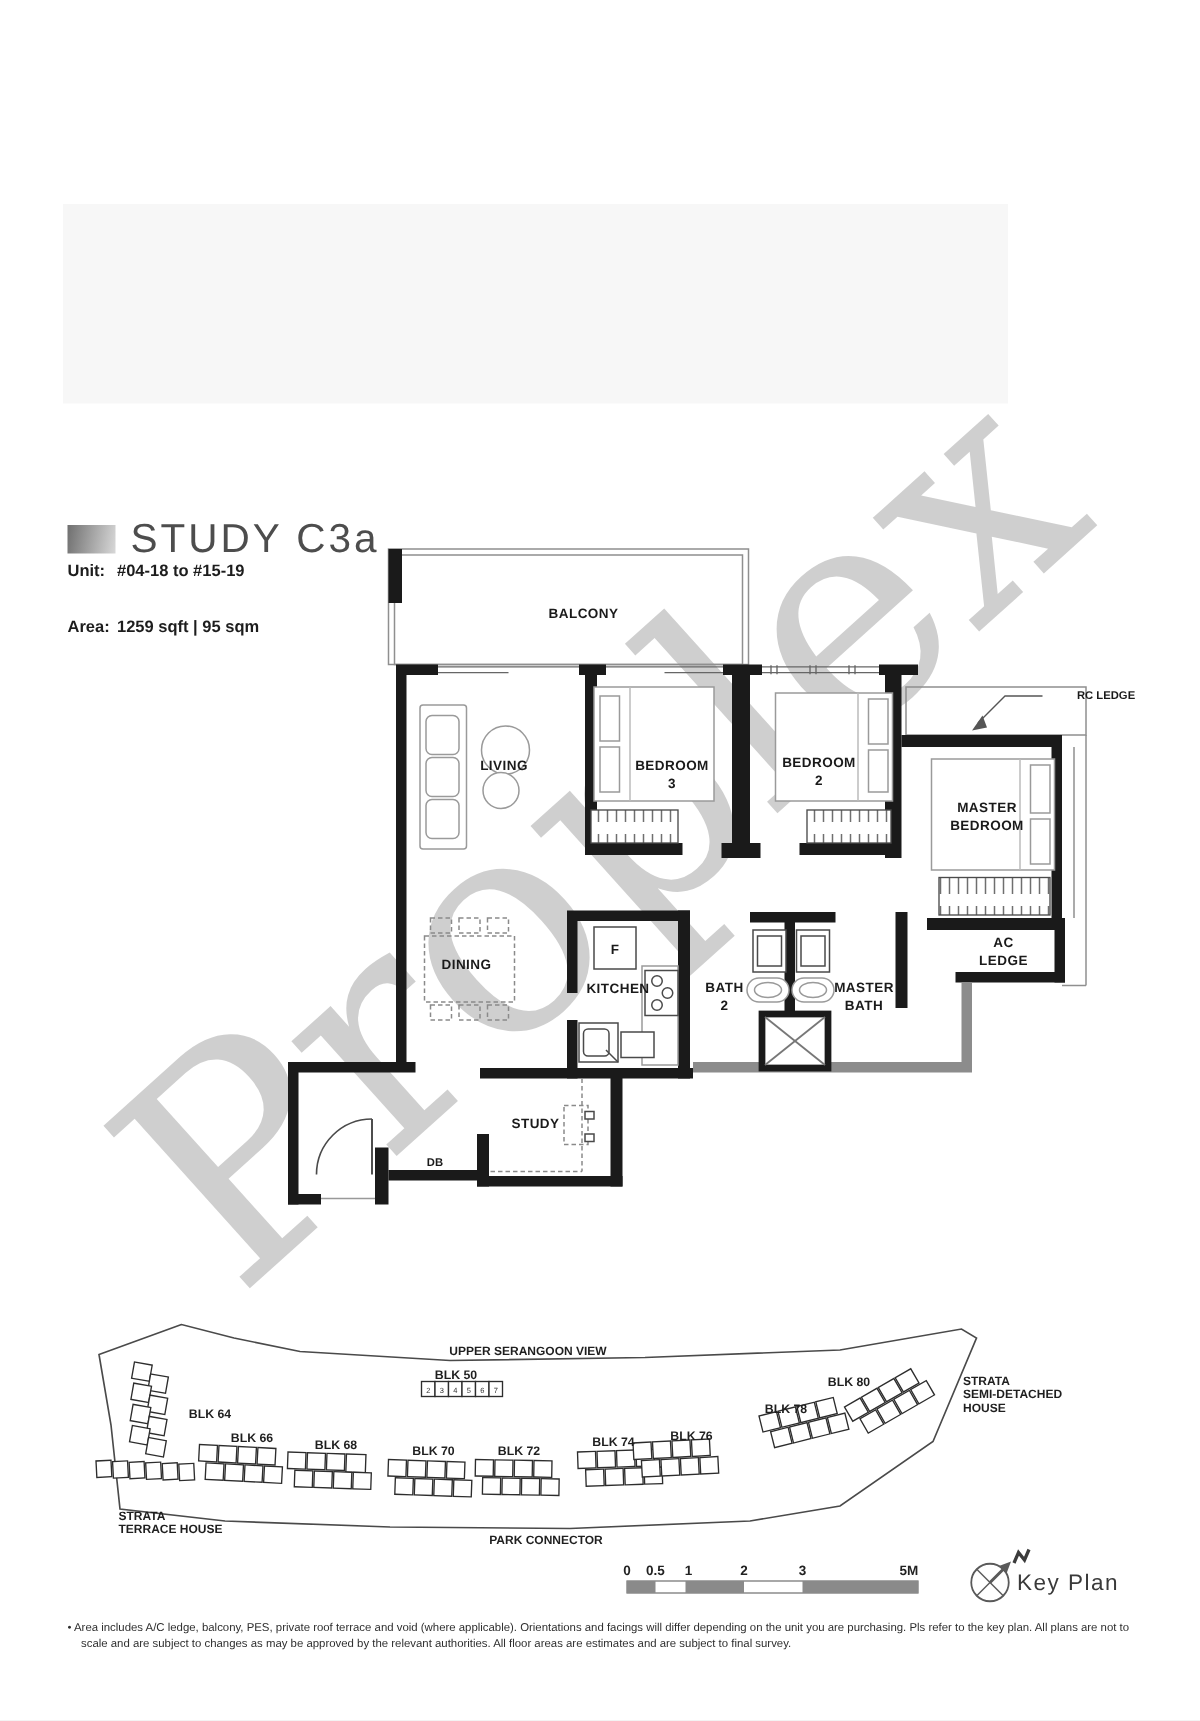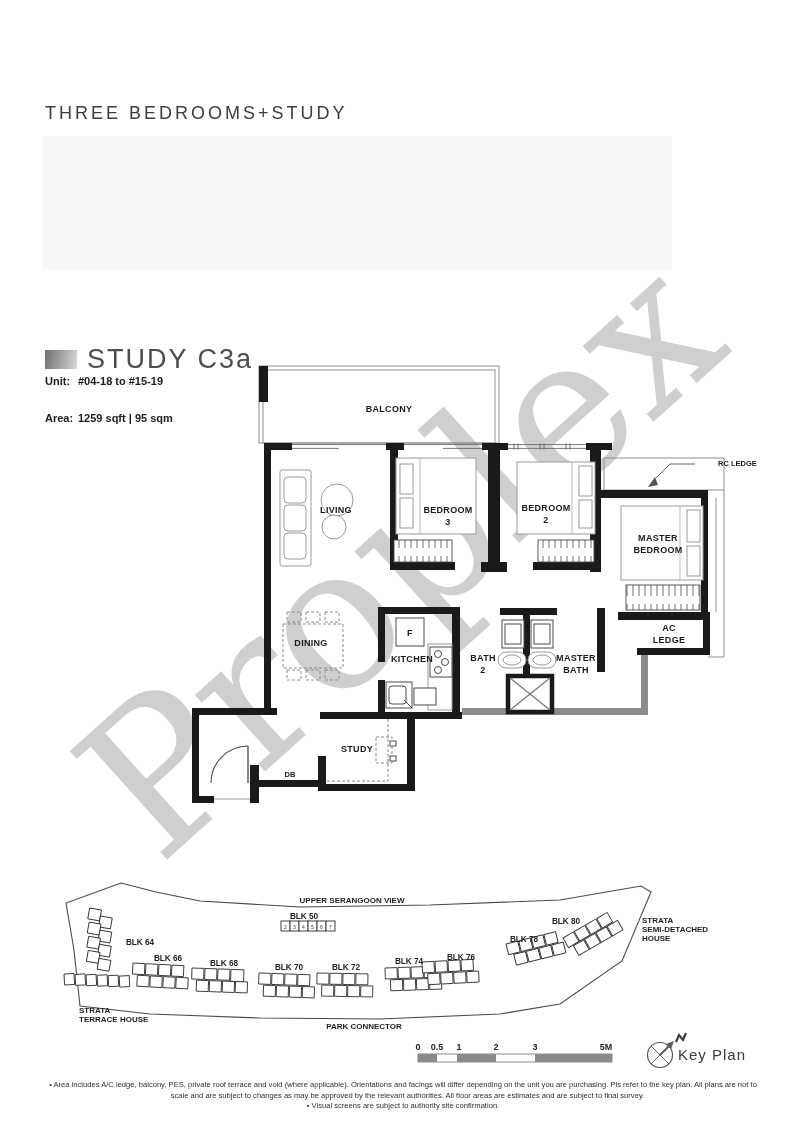--- a/index.html
+++ b/index.html
@@ -28,30 +28,29 @@
   .keyplan-word{font-size:15px;fill:#3a3a3a;letter-spacing:1px;}
   .wall{fill:#1a1a1a;}
   .gwall{fill:#8c8c8c;}
   .thin{stroke:#8f8f8f;stroke-width:1;fill:none;}
   .furn{stroke:#9a9a9a;stroke-width:1;fill:#ffffff;}
   .fix{stroke:#4a4a4a;stroke-width:1;fill:#ffffff;}
   .dash{stroke:#8a8a8a;stroke-width:1;fill:none;stroke-dasharray:3,2;}
   .u{fill:#ffffff;stroke:#2d2d2d;stroke-width:0.9;}
   .footnotes{position:absolute;left:45px;top:1080px;width:716px;z-index:3;
         font-size:7.6px;line-height:1.4;color:#2e2e2e;}
-  .footnotes div{padding-left:9px;text-indent:-9px;text-align:center;}
+  .footnotes div{padding-left:9px;text-indent:-9px;}
 </style>
 </head>
 <body>
 
 <div class="page">
 
   <div class="watermark">Proplex</div>
 
-  <div class="page-title">THREE BEDROOMS+STUDY</div>
 
   <div class="hero-box"></div>
 
   <div class="type-row">
     <div class="type-swatch"></div>
     <div class="type-title">STUDY C3a</div>
   </div>
   <div class="info-line unit-line">
     <span class="lbl">Unit:</span>
     <span>#04-18 to #15-19</span>
@@ -411,16 +410,15 @@
       <line x1="651" y1="1046" x2="669" y2="1064" stroke="#5a5a5a" stroke-width="1"></line>
       <line x1="660" y1="1055" x2="671" y2="1044" stroke="#5a5a5a" stroke-width="2"></line>
       <polygon points="674,1041 666,1044 671,1049" fill="#5a5a5a"></polygon>
       <path d="M 676 1042 L 679 1035 L 683 1040 L 686 1033" fill="none" stroke="#3c3c3c" stroke-width="2.2"></path>
     </g>
     <text class="keyplan-word" x="678" y="1060">Key Plan</text>
   </svg>
 
   <div class="footnotes">
     <div>•  Area includes A/C ledge, balcony, PES, private roof terrace and void (where applicable). Orientations and facings will differ depending on the unit you are purchasing. Pls refer to the key plan. All plans are not to scale and are subject to changes as may be approved by the relevant authorities. All floor areas are estimates and are subject to final survey.</div>
-    <div>•  Visual screens are subject to authority site confirmation.</div>
   </div>
 
 </div>
 
 </body></html>

